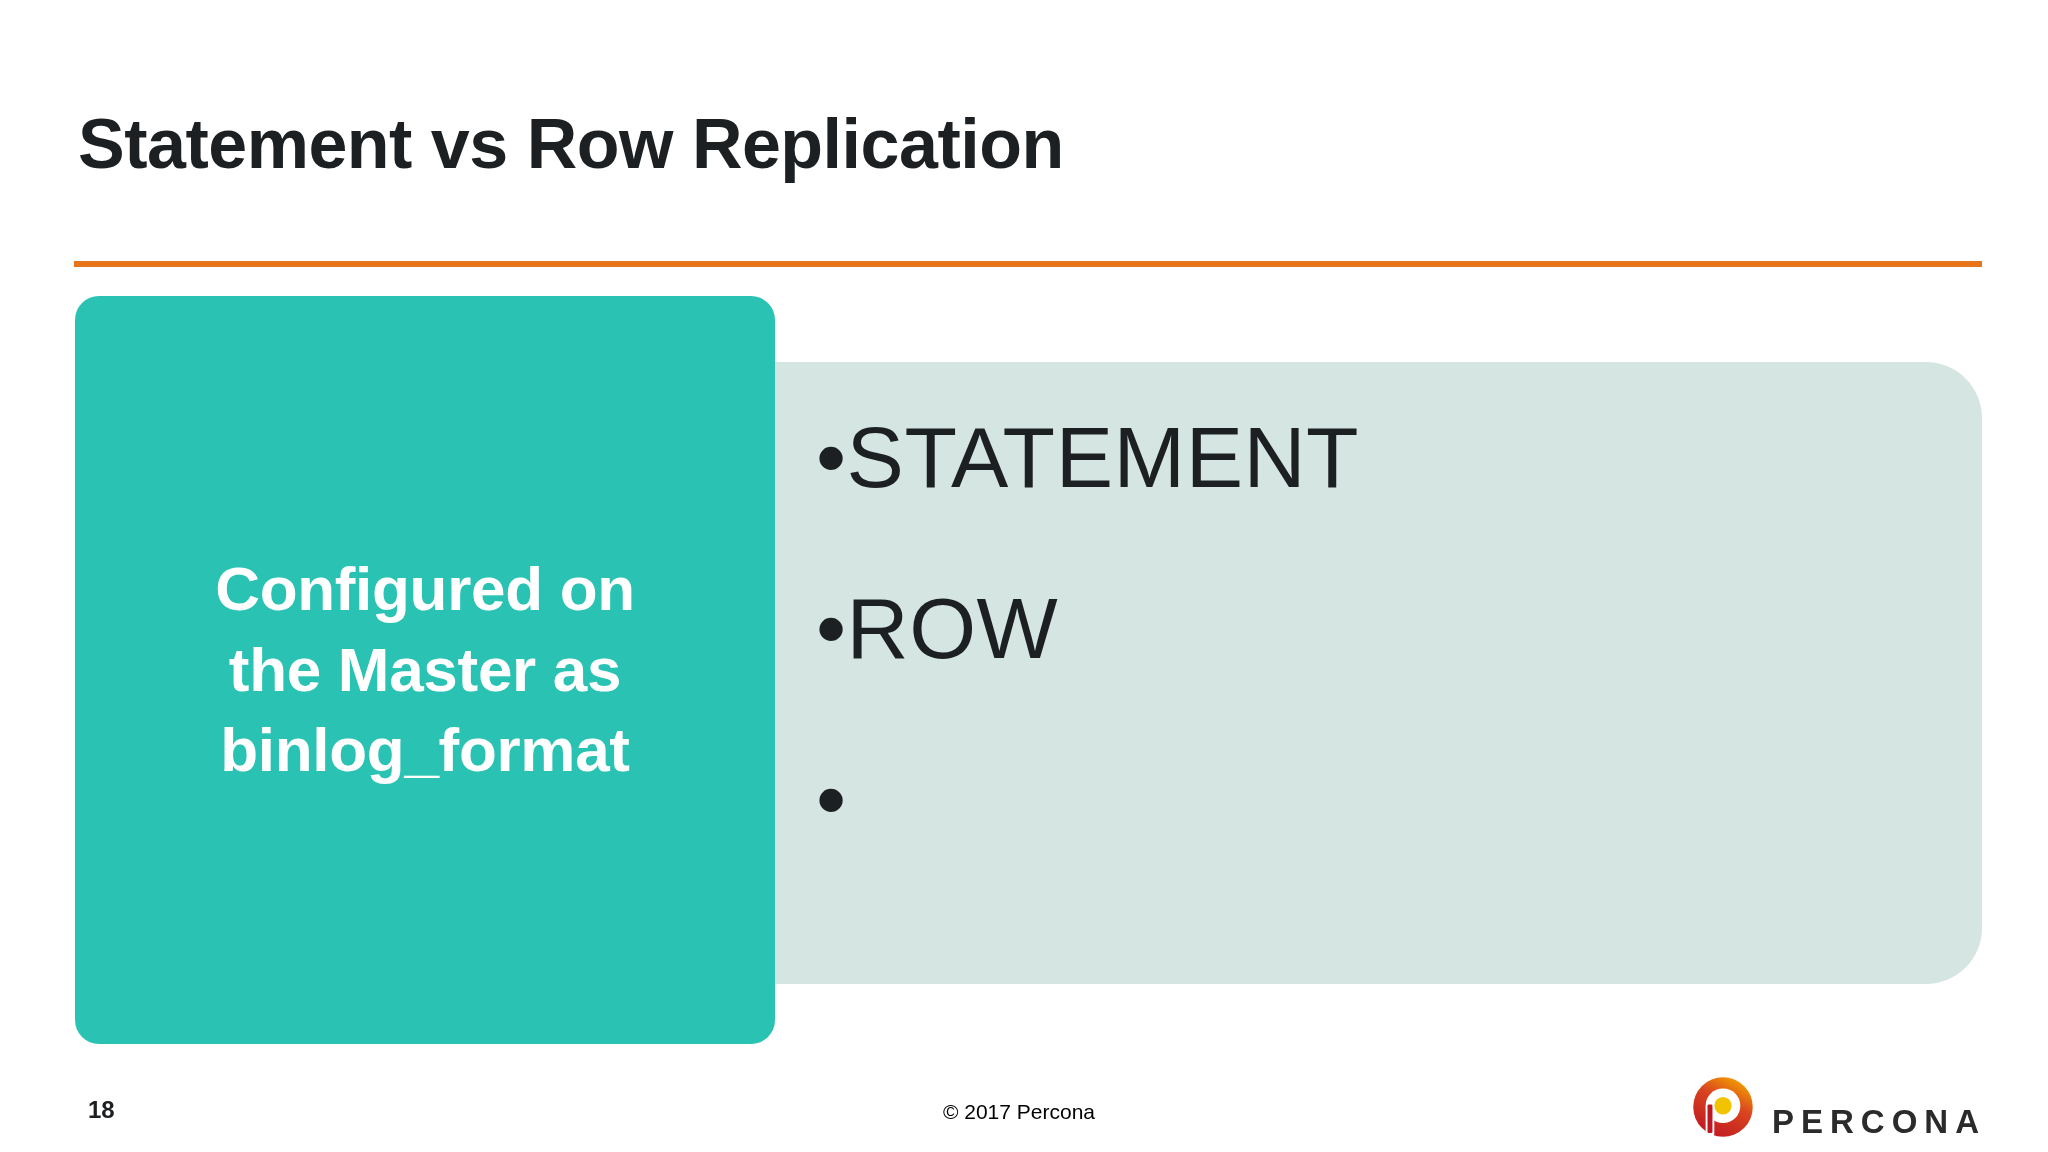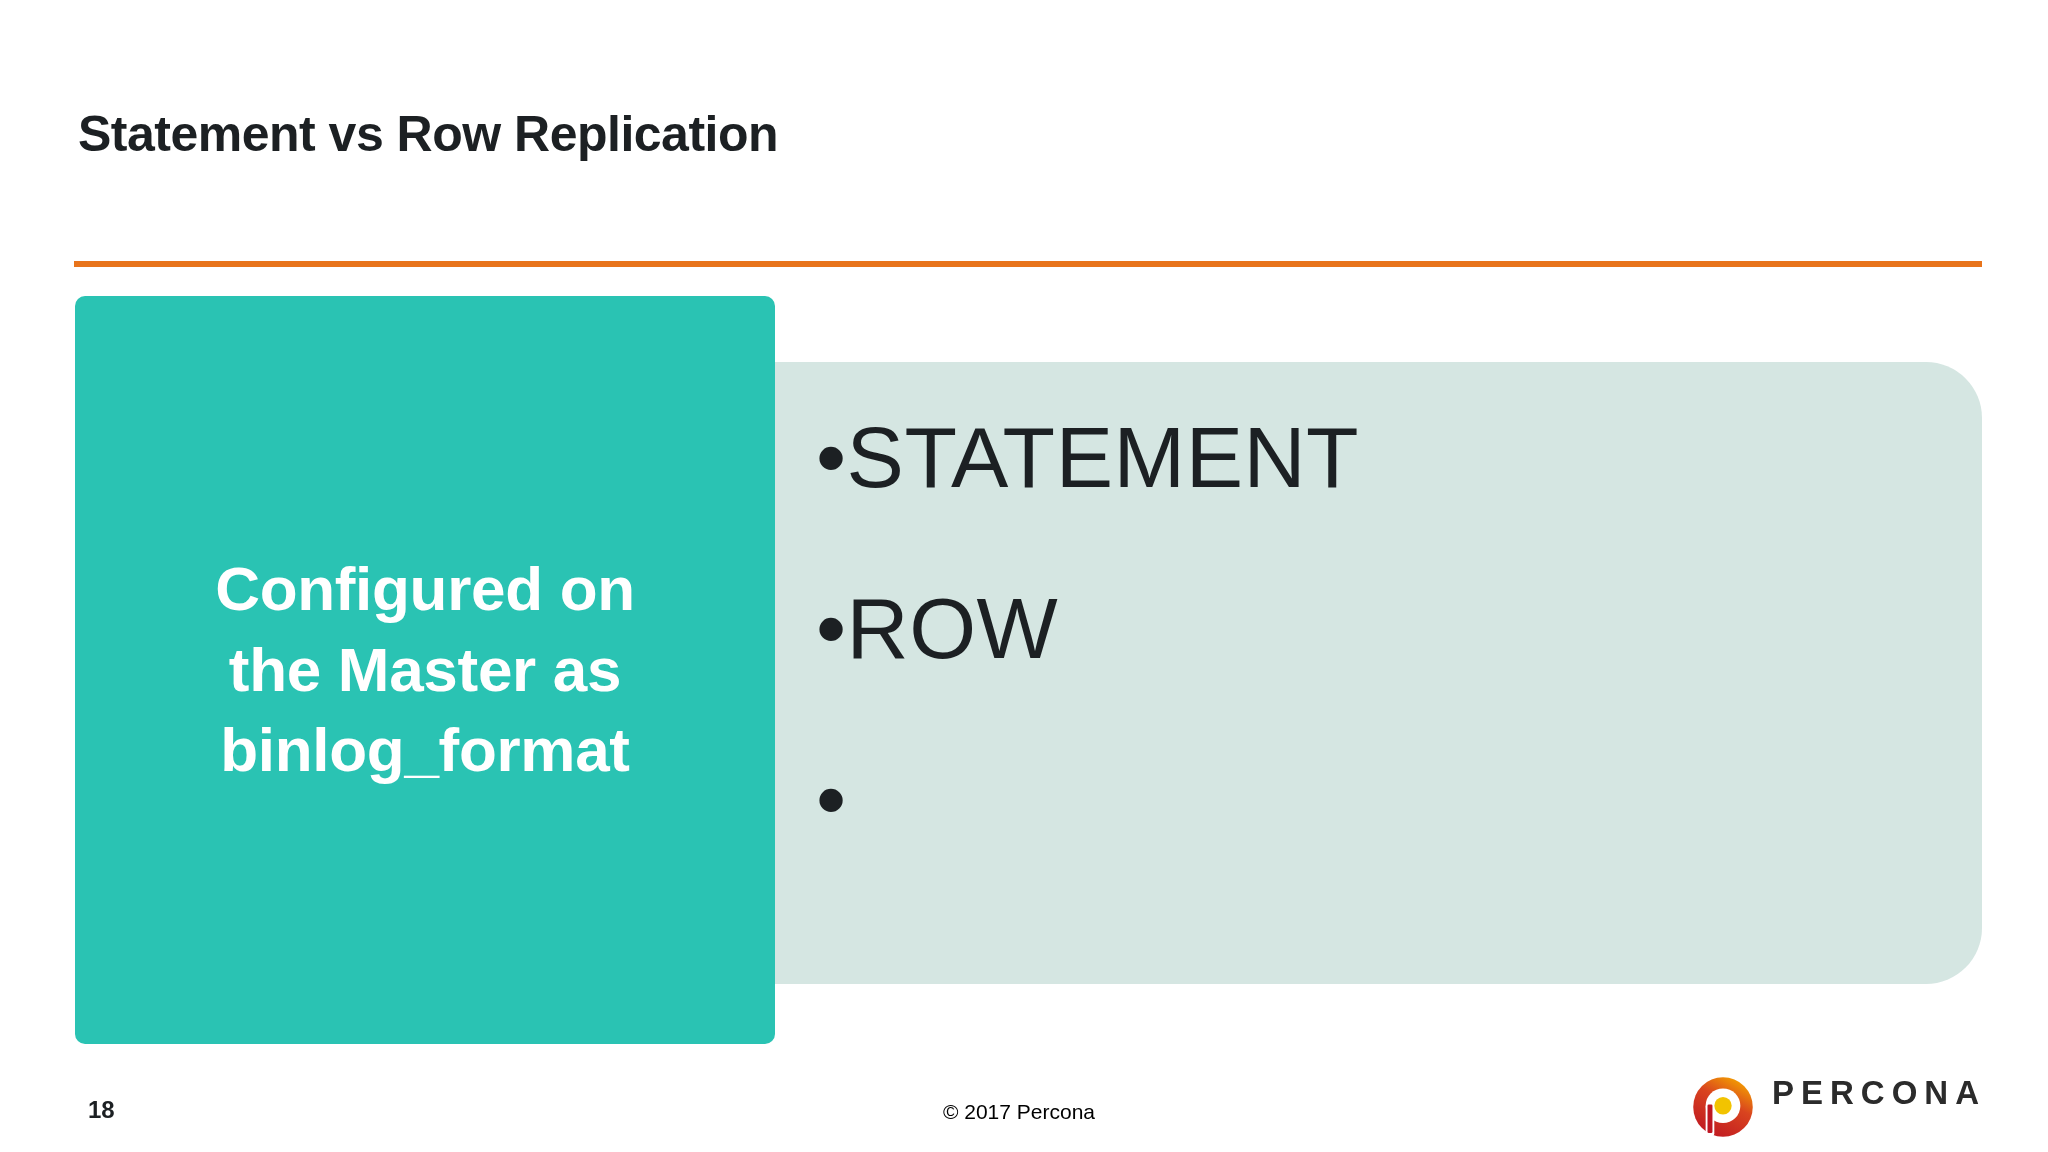--- a/index.html
+++ b/index.html
@@ -19,21 +19,21 @@
     height: 1152px;
     background: #ffffff;
   }
 
   
   .slide-title {
     position: absolute;
     left: 78px;
     top: 108px;
     width: 1900px;
-    font-size: 50px;
+    font-size: 70px;
     font-weight: bold;
     color: #1c2023;
     letter-spacing: -0.5px;
     line-height: 1.05;
     white-space: nowrap;
   }
   .title-rule {
     position: absolute;
     left: 74px;
     top: 261px;
@@ -43,21 +43,21 @@
   }
 
   
   .teal-box {
     position: absolute;
     left: 75px;
     top: 296px;
     width: 700px;
     height: 748px;
     background: #2AC3B3;
-    border-radius: 10px;
+    border-radius: 24px;
     display: flex;
     align-items: center;
     justify-content: center;
     box-sizing: border-box;
     padding: 0 36px;
     z-index: 3;
   }
   .teal-text {
     color: #ffffff;
     font-size: 62px;
@@ -130,21 +130,21 @@
     position: relative;
     left: -5px;
   }
 
   
   .logo {
     position: absolute;
     right: 62px;
     top: 1076px;
     display: flex;
-    align-items: flex-start;
+    align-items: flex-end;
     gap: 18px;
   }
   .logo-mark {
     width: 62px;
     height: 62px;
     flex: 0 0 auto;
   }
   .logo-word {
     font-size: 33px;
     font-weight: bold;

